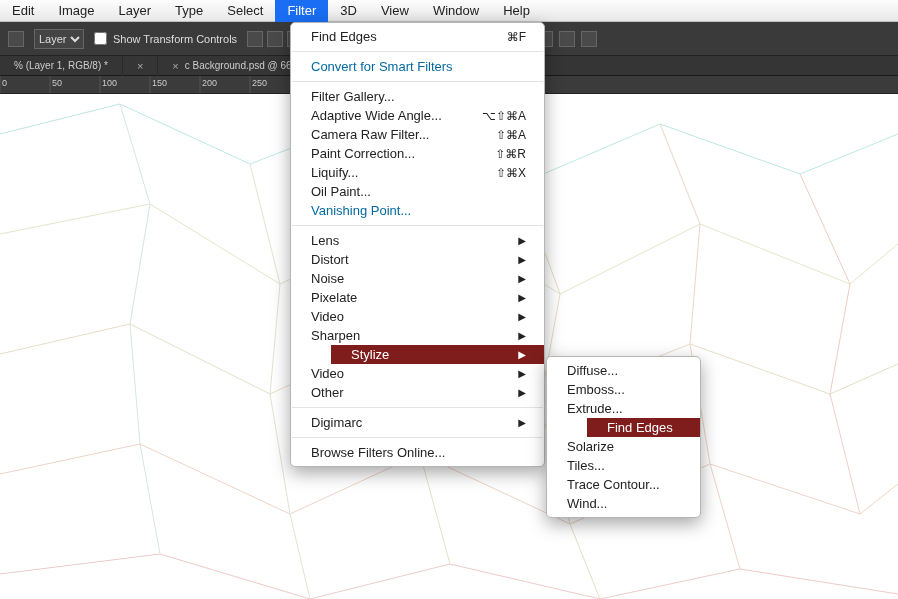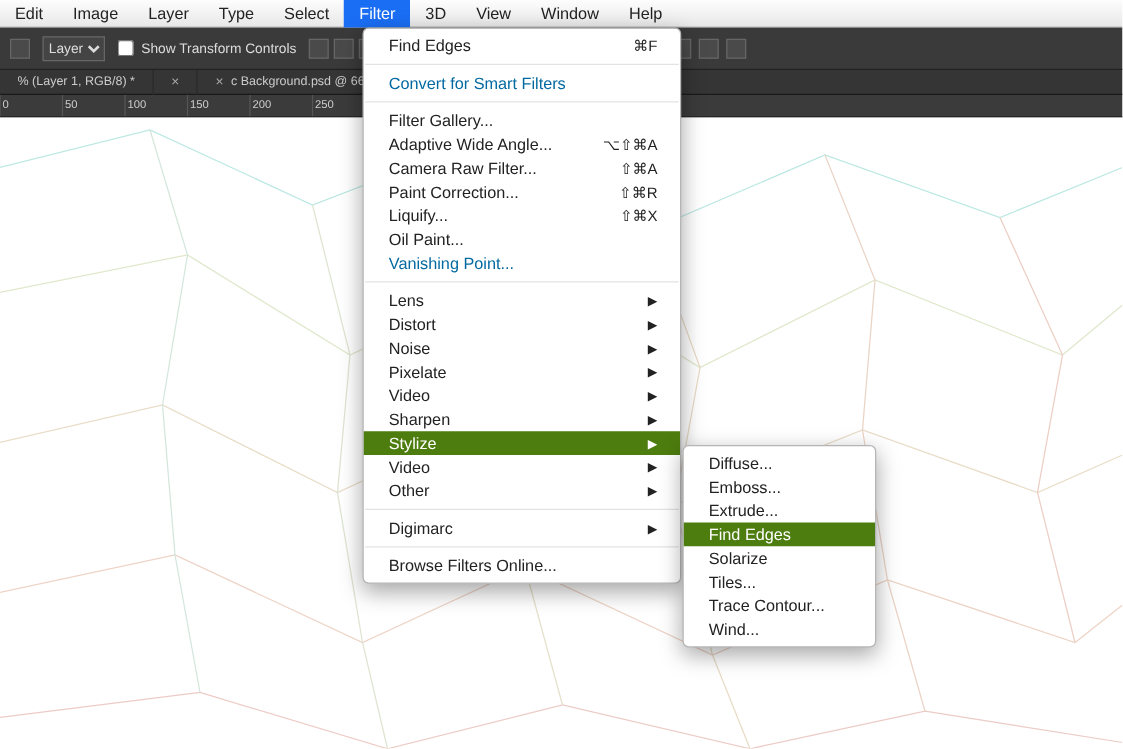--- a/index.html
+++ b/index.html
@@ -21,21 +21,21 @@
 
   .ruler { height: 18px; background: #3b3b3b; color: #ccc; position: relative; font-size: 9px; border-bottom:1px solid #222; overflow:hidden;}
   .ruler svg { position:absolute; inset:0; }
 
   .canvas { position: absolute; left:0; right:0; top:94px; bottom:0; background:#fff; }
   .canvas svg { width:100%; height:100%; }
 
   .menu { position: absolute; background: #fff; border: 1px solid #b5b5b5; box-shadow: 0 6px 18px rgba(0,0,0,0.35); font-size: 13px; color: #222; padding: 4px 0; border-radius: 5px; }
   .menu .row { display: flex; align-items: center; height: 19px; padding: 0 18px 0 20px; position: relative; white-space: nowrap; }
   .menu .row.disabled { color: #0369a1; }
-  .menu .row.hl { background: #4d7c0f; color: #fff; }
+  .menu .row.hl { background: #7f1d1d; color: #fff; margin-left: 40px; }
   .menu .row .sc { margin-left: auto; padding-left: 24px; font-size: 12px; color: inherit; }
   .menu .row .arrow { margin-left: auto; padding-left: 24px; font-size: 10px; }
   .menu .row.hl .arrow { color:#fff; }
   .menu .sep { height: 1px; background: #e3e3e3; margin: 5px 1px; }
 
   #filter-menu { top: 22px; left: 290px; width: 255px; }
   #stylize-menu { top: 356px; left: 546px; width: 155px; }
 </style>
 </head>
 <body>

